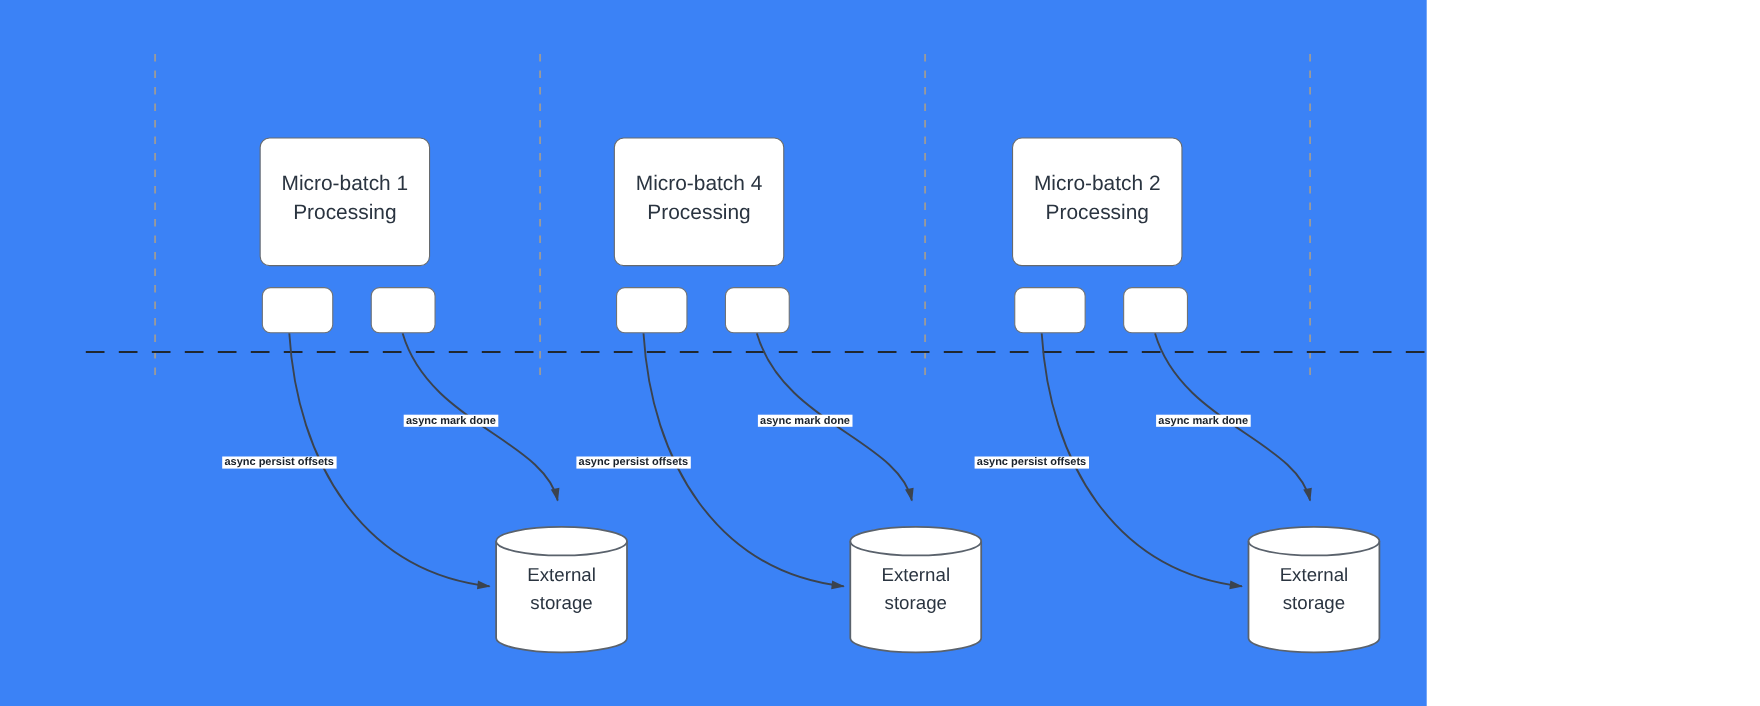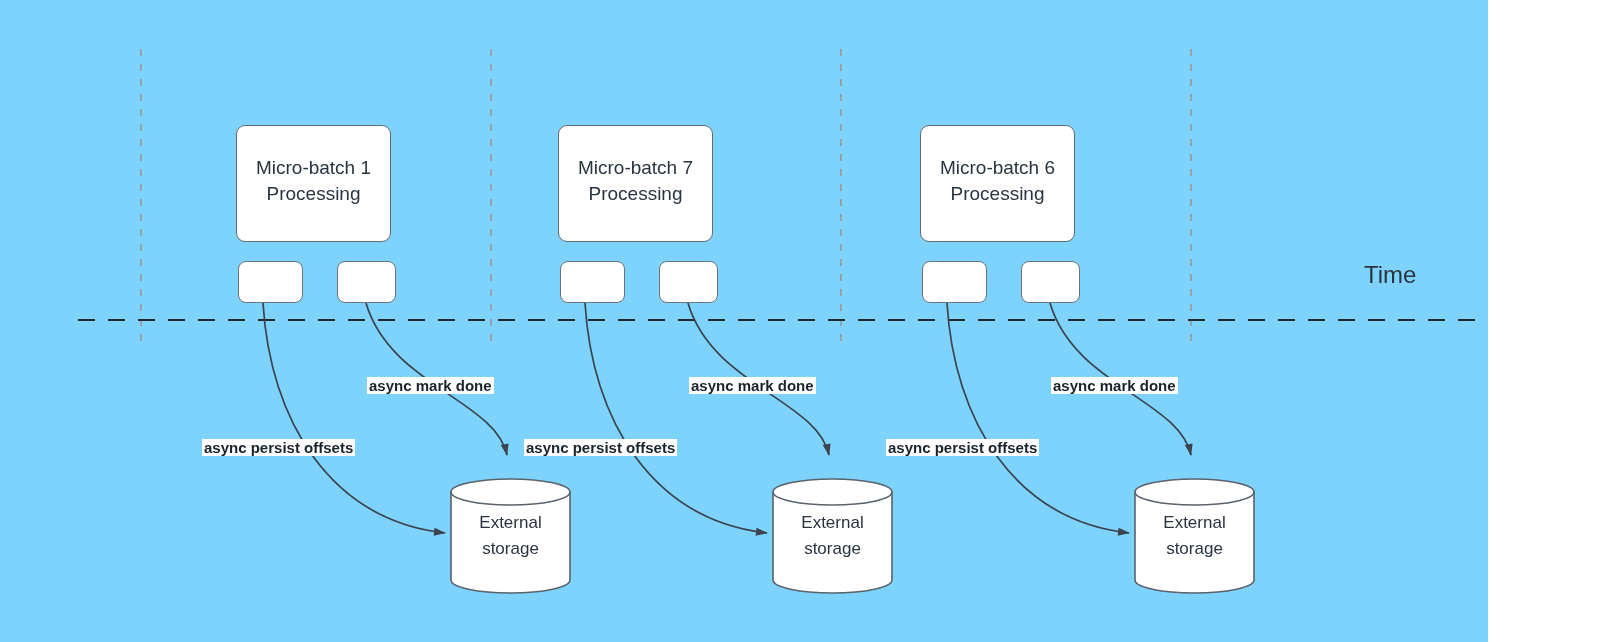--- a/index.html
+++ b/index.html
@@ -1,20 +1,20 @@
 <!DOCTYPE html>
 <html><head>
 <meta charset="utf-8">
 <style>
   html, body { margin: 0; padding: 0; background: #ffffff; }
   .canvas {
     position: relative;
-    width: 1488px;
+    width: 1297px;
     height: 642px;
-    background: #7dd3fc;
+    background: #3b82f6;
     font-family: "Liberation Sans", sans-serif;
     overflow: hidden;
   }
   svg.layer { position: absolute; left: 0; top: 0; }
 
   .guide {
     stroke: #9a9a9a;
     stroke-width: 1.7;
     stroke-dasharray: 7 8;
     fill: none;
@@ -59,28 +59,28 @@
     border: 1.6px solid #6e7276;
     border-radius: 8px;
     background: #ffffff;
     box-sizing: border-box;
   }
   .smallbox.a { left: 238px; width: 65px; }
   .smallbox.b { left: 337px; width: 59px; }
 
   .lbl {
     position: absolute;
-    font-size: 15px;
+    font-size: 10px;
     font-weight: bold;
     color: #1a222b;
     white-space: nowrap;
     background: #ffffff;
     padding: 0 2px;
   }
-  .lbl.persist { left: 202px; top: 415px; margin-top: 24px; }
+  .lbl.persist { left: 202px; top: 415px; }
   .lbl.done    { left: 367px; top: 377px; }
 
   .storage-lbl {
     position: absolute;
     left: 451px; top: 510px;
     width: 119px;
     text-align: center;
     font-size: 17px; line-height: 26px;
     color: #2a3440;
   }
@@ -144,33 +144,33 @@
     </div>
     <div class="smallbox a"></div>
     <div class="smallbox b"></div>
     <div class="lbl persist">async persist offsets</div>
     <div class="lbl done">async mark done</div>
     <div class="storage-lbl">External storage</div>
   </div>
 
   <div class="group g2">
     <div class="bigbox">
-      <div>Micro-batch 7</div>
+      <div>Micro-batch 4</div>
       <div>Processing</div>
     </div>
     <div class="smallbox a"></div>
     <div class="smallbox b"></div>
     <div class="lbl persist">async persist offsets</div>
     <div class="lbl done">async mark done</div>
     <div class="storage-lbl">External storage</div>
   </div>
 
   <div class="group g3">
     <div class="bigbox">
-      <div>Micro-batch 6</div>
+      <div>Micro-batch 2</div>
       <div>Processing</div>
     </div>
     <div class="smallbox a"></div>
     <div class="smallbox b"></div>
     <div class="lbl persist">async persist offsets</div>
     <div class="lbl done">async mark done</div>
     <div class="storage-lbl">External storage</div>
   </div>
 
   <div class="time-lbl">Time</div>

